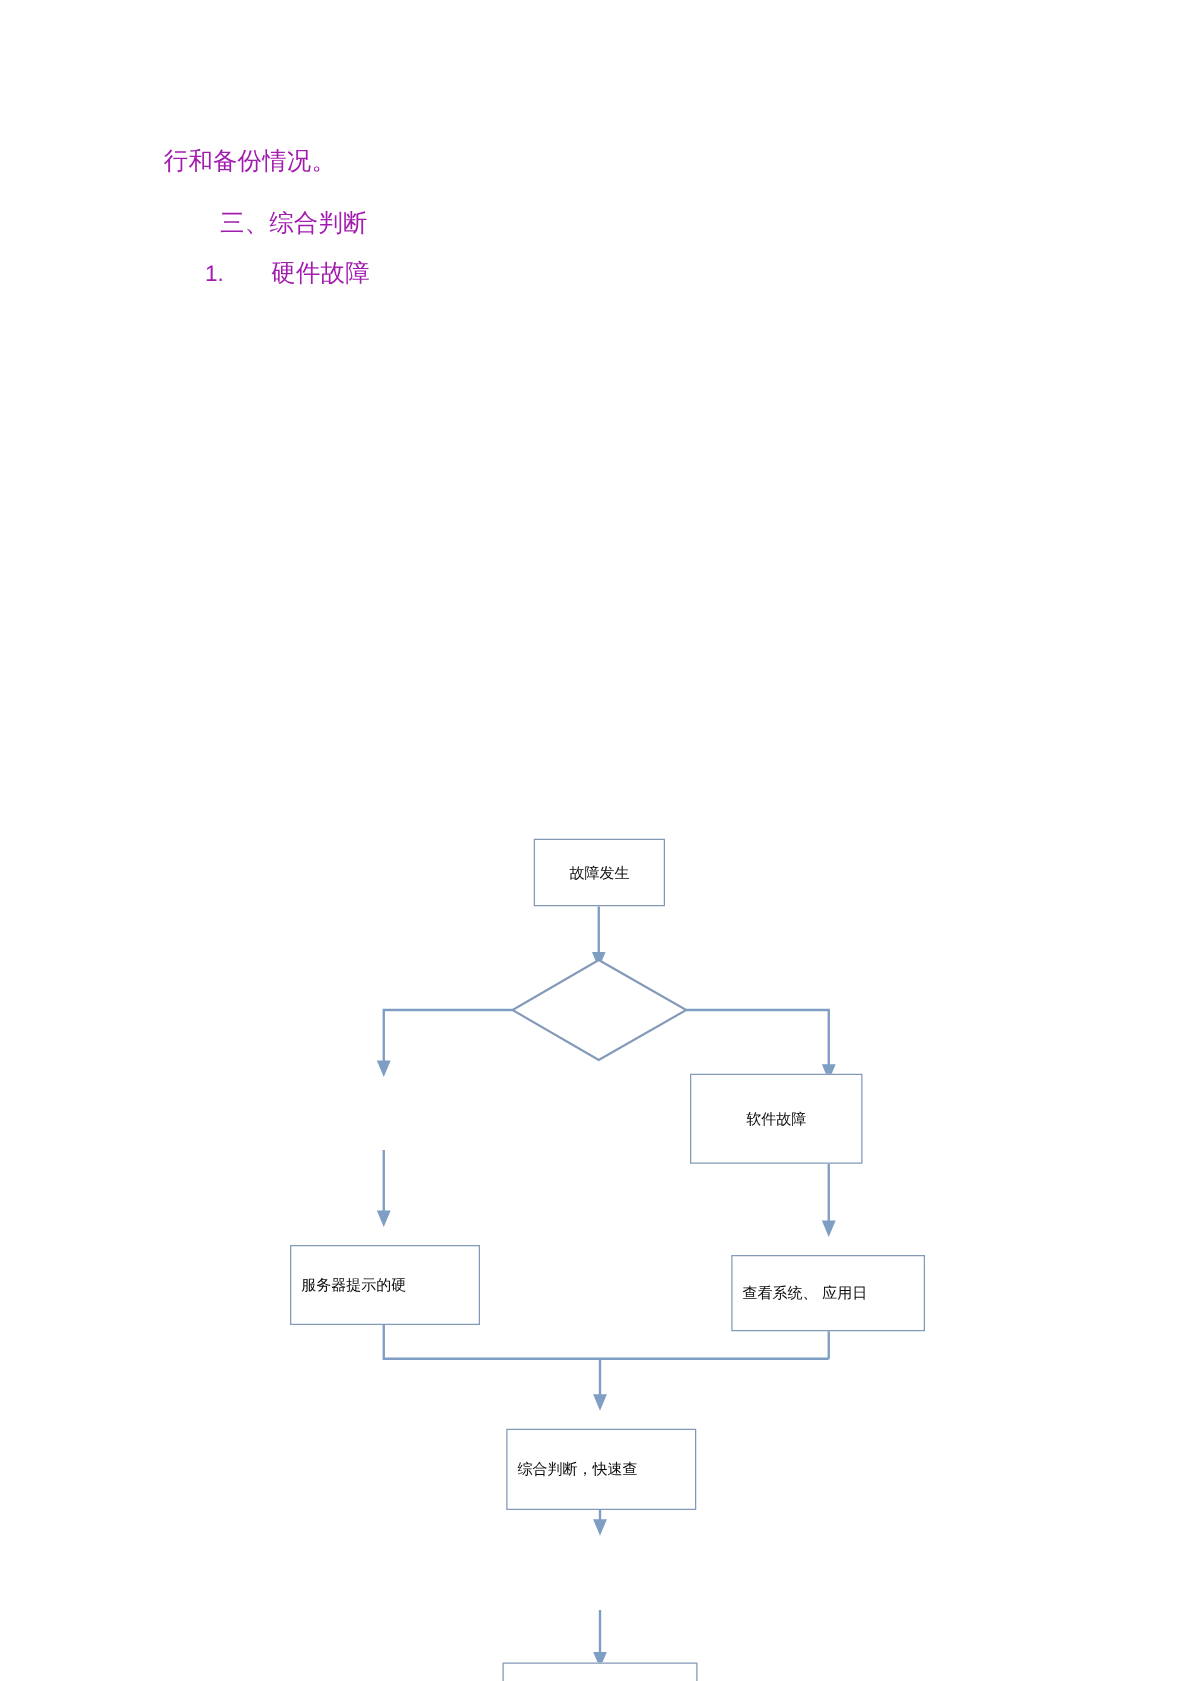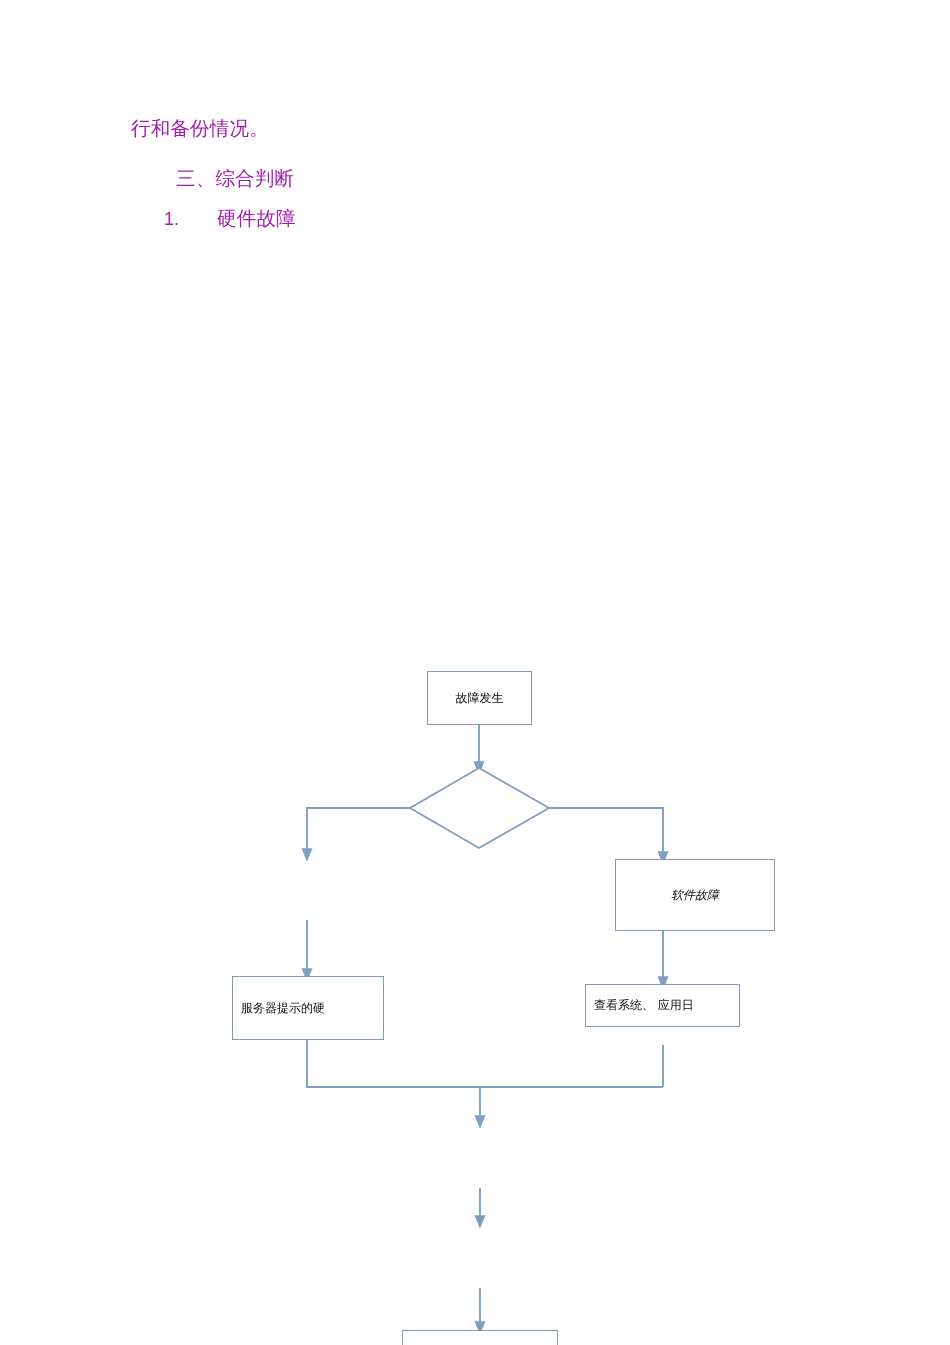--- a/index.html
+++ b/index.html
@@ -70,21 +70,21 @@
   }
   .node-label {
     font-family: "DejaVu Serif", "Liberation Serif", serif;
     font-size: 12px;
     color: #0b0b0b;
     white-space: nowrap;
     text-align: center;
     line-height: 1.2;
   }
   
-  .node.clip     { justify-content: flex-start; }
+  .node.clip     { justify-content: flex-start; margin-top: 20px; }
   .node.clip .node-label { padding-left: 8px; }
 
   .node.diamond-host {
     border: none;
     background: transparent;
   }
 </style>
 </head>
 <body>
 
@@ -130,32 +130,35 @@
 
       <polygon points="479,768 549,808 479,848 410,808" fill="#ffffff" stroke="#8299b8" stroke-width="1.7"></polygon>
     </svg>
 
     <div class="node" style="left:427px; top:671px; width:105px; height:54px;">
       <span class="node-label">故障发生</span>
     </div>
 
 
 
-    <div class="node" style="left:615px; top:859px; width:160px; height:72px;font-style:italic;">
+    <div class="node" style="left:552px; top:859px; width:138px; height:72px;">
       <span class="node-label">软件故障</span>
     </div>
 
     <div class="node clip" style="left:232px; top:976px; width:152px; height:64px;">
       <span class="node-label">服务器提示的硬</span>
     </div>
 
-    <div class="node clip" style="left:585px; top:984px; width:155px; height:43px;">
+    <div class="node clip" style="left:585px; top:984px; width:155px; height:61px;">
       <span class="node-label">查看系统、 应用日</span>
     </div>
 
+    <div class="node clip" style="left:405px; top:1123px; width:152px; height:65px;">
+      <span class="node-label">综合判断，快速查</span>
+    </div>
 
 
     <div class="node" style="left:402px; top:1330px; width:156px; height:60px;">
       <span class="node-label"></span>
     </div>
 
   </div>
 </div>
 
 </body></html>

